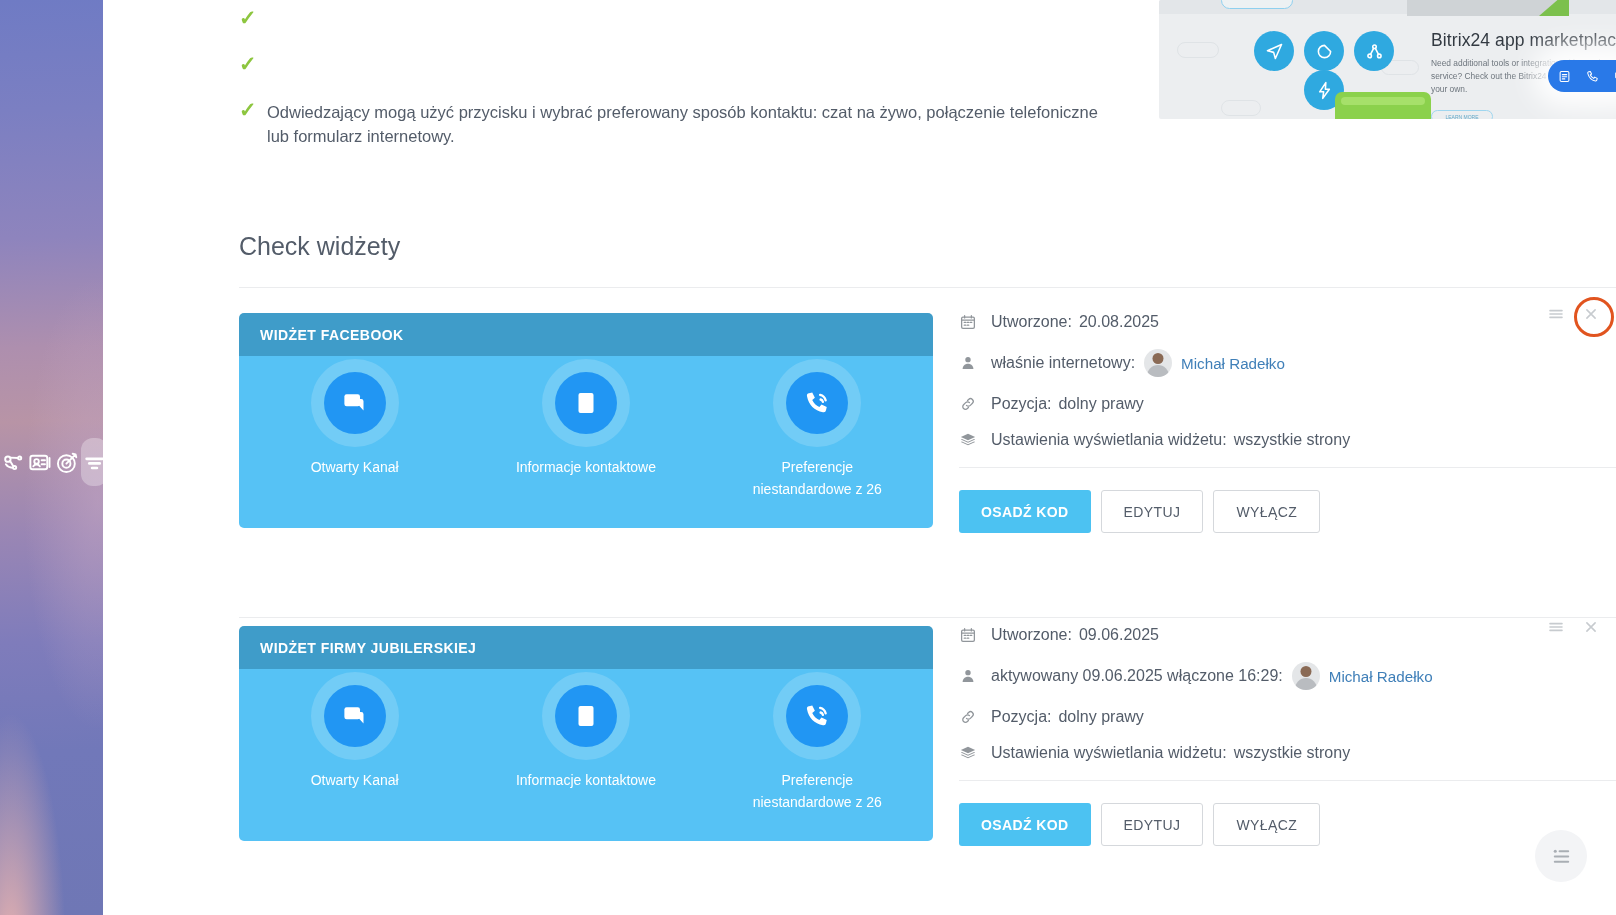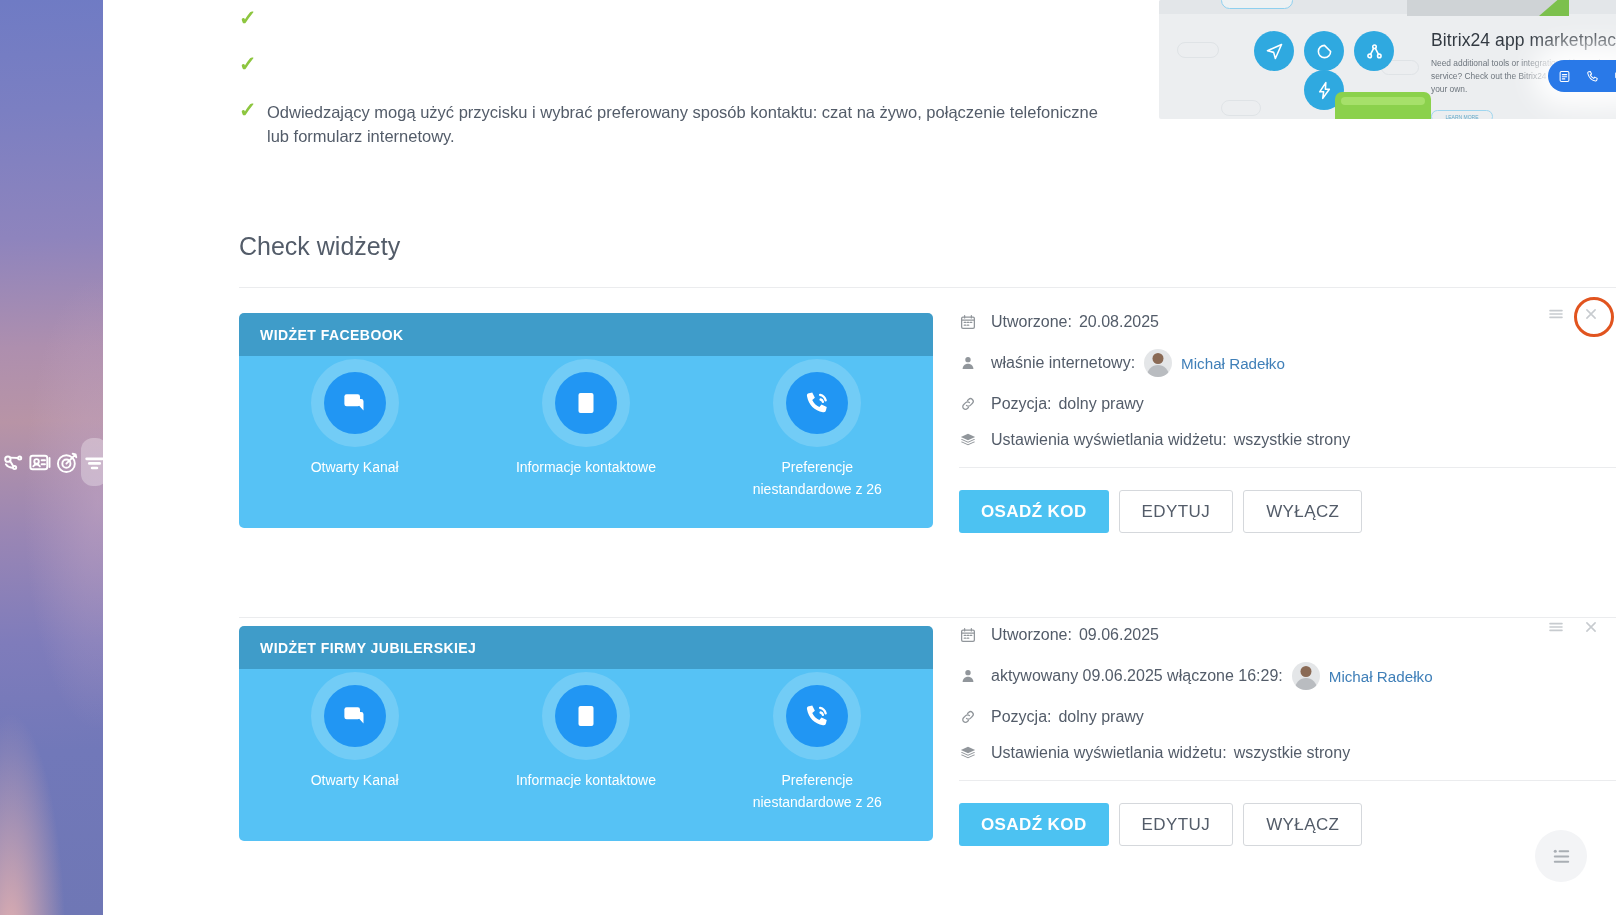--- a/index.html
+++ b/index.html
@@ -137,21 +137,21 @@
     width: 28px; height: 28px; border-radius: 50%; margin: 0 9px 0 9px; flex: 0 0 28px;
     background: #e4e6e8; position: relative; overflow: hidden;
   }
   .uavatar .head { position: absolute; left: 50%; top: 4px; transform: translateX(-50%);
                    width: 11px; height: 11px; border-radius: 50%; background: #8a6a55; }
   .uavatar .body { position: absolute; left: 50%; bottom: -2px; transform: translateX(-50%);
                    width: 22px; height: 14px; border-radius: 11px 11px 0 0; background: #b9bcc0; }
   .uname { color: #3f7fb8; font-size: 15.2px; cursor: pointer; }
   .winfo-sep { height: 1px; background: #ebecee; margin: 6px 0 0; }
   .wbtns { display: flex; gap: 10px; padding-top: 22px; }
-  .btn { height: 43px; border-radius: 3px; font-size: 17px; letter-spacing: .4px;
+  .btn { height: 43px; border-radius: 3px; font-size: 14px; letter-spacing: .4px;
          display: flex; align-items: center; justify-content: center; cursor: pointer; padding: 0 22px; }
   .btn-primary { background: #4cc2f2; color: #ffffff; font-weight: bold; min-width: 124px; }
   .btn-ghost { background: #ffffff; color: #535c69; border: 1px solid #d5d8dc; min-width: 95px; }
 
   .wtools { position: absolute; right: 12px; top: -12px; display: flex; align-items: center; gap: 9px; }
   .tool-ico { width: 26px; height: 26px; display: flex; align-items: center; justify-content: center;
               position: relative; cursor: pointer; }
   .tool-ico svg { width: 18px; height: 18px; }
   .tool-ico svg * { stroke: #c7cbcf; fill: none; stroke-width: 2.1; stroke-linecap: round; }
   .tool-ico.ring:before {

